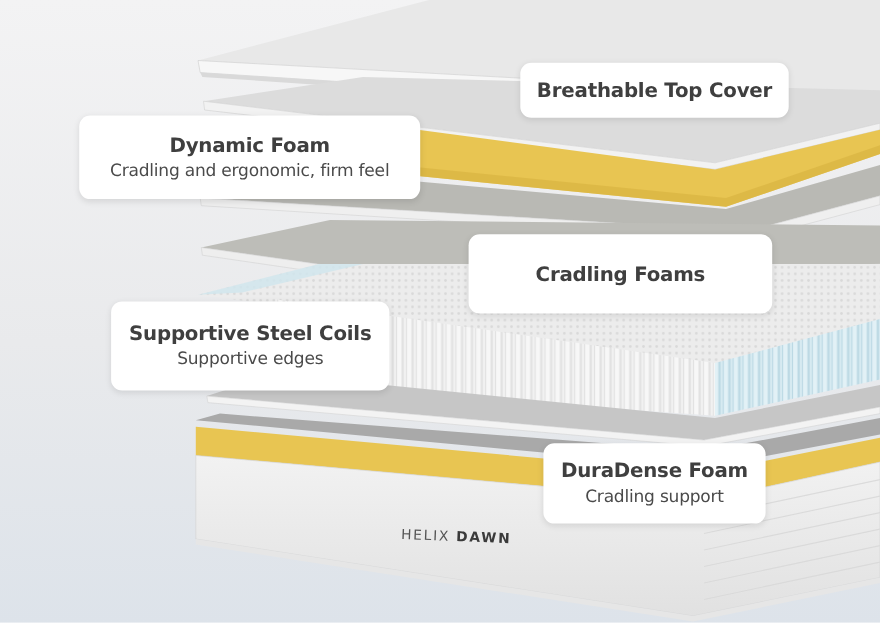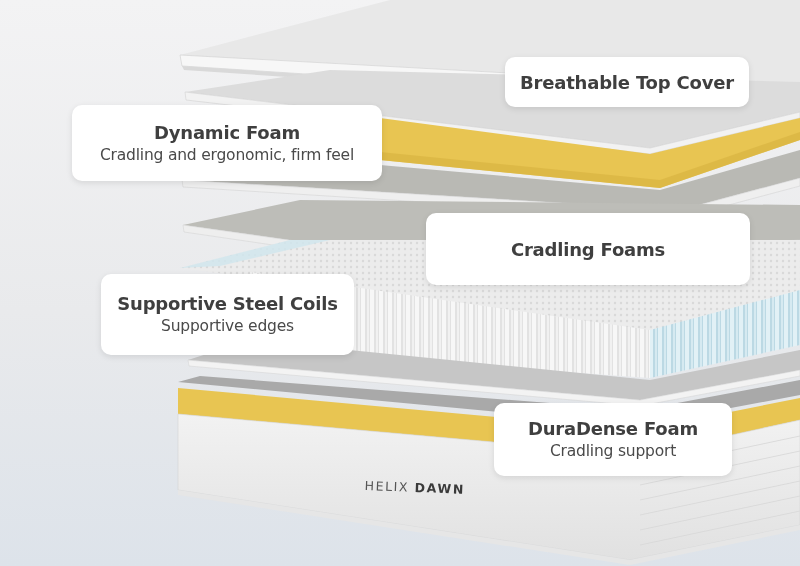--- a/index.html
+++ b/index.html
@@ -105,36 +105,36 @@
         <line x1="640" y1="545" x2="800" y2="511"></line>
       </g>
     </g>
   </svg>
 
   <div class="brand">
     <span>HELIX</span>
     <span class="b2">DAWN</span>
   </div>
 
-  <div class="callout" style="left:473px; top:57px; width:244px; height:50px;margin-left:32px;">
+  <div class="callout" style="left:473px; top:57px; width:244px; height:50px;">
     <div class="title">Breathable Top Cover</div>
   </div>
 
   <div class="callout" style="left:72px; top:105px; width:310px; height:76px;">
     <div class="title">Dynamic Foam</div>
     <div class="sub">Cradling and ergonomic, firm feel</div>
   </div>
 
-  <div class="callout" style="left:426px; top:213px; width:324px; height:72px;">
+  <div class="callout" style="left:426px; top:213px; width:276px; height:72px;">
     <div class="title">Cradling Foams</div>
   </div>
 
   <div class="callout" style="left:101px; top:274px; width:253px; height:81px;">
     <div class="title">Supportive Steel Coils</div>
     <div class="sub">Supportive edges</div>
   </div>
 
-  <div class="callout" style="left:494px; top:403px; width:238px; height:73px;">
+  <div class="callout" style="left:494px; top:403px; width:202px; height:73px;">
     <div class="title">DuraDense Foam</div>
     <div class="sub">Cradling support</div>
   </div>
 
 </div>
 
 </body></html>

